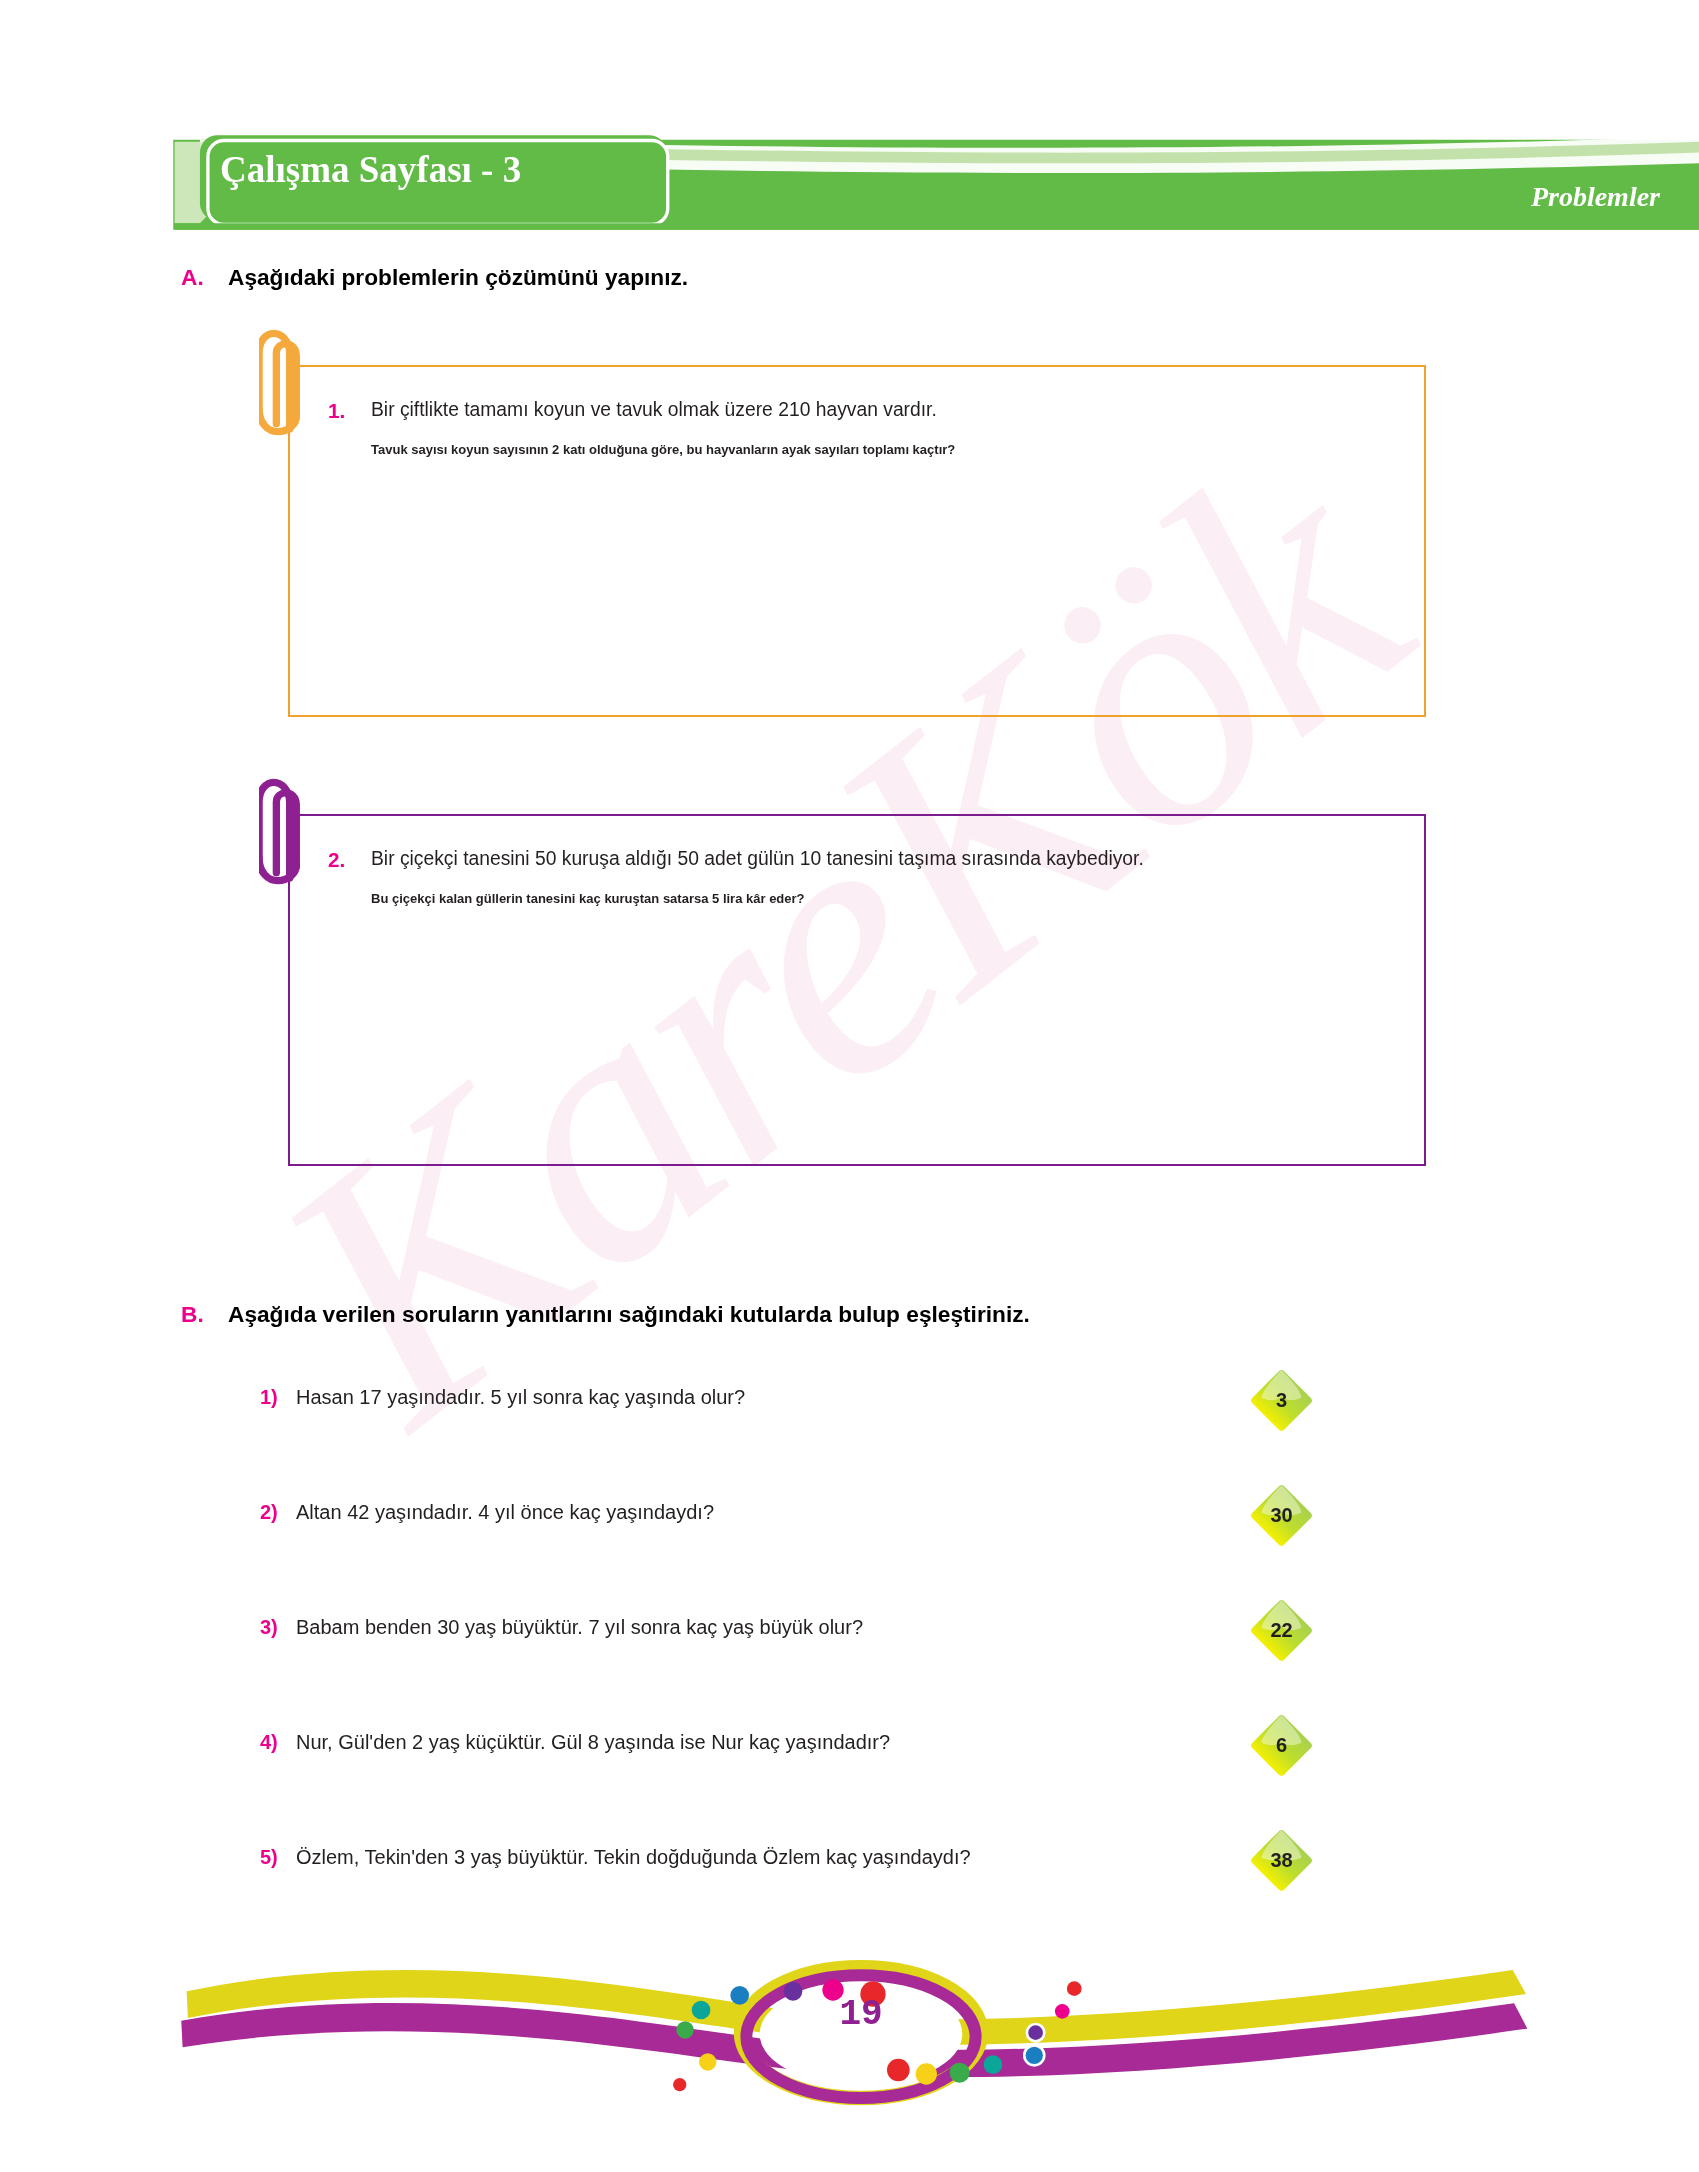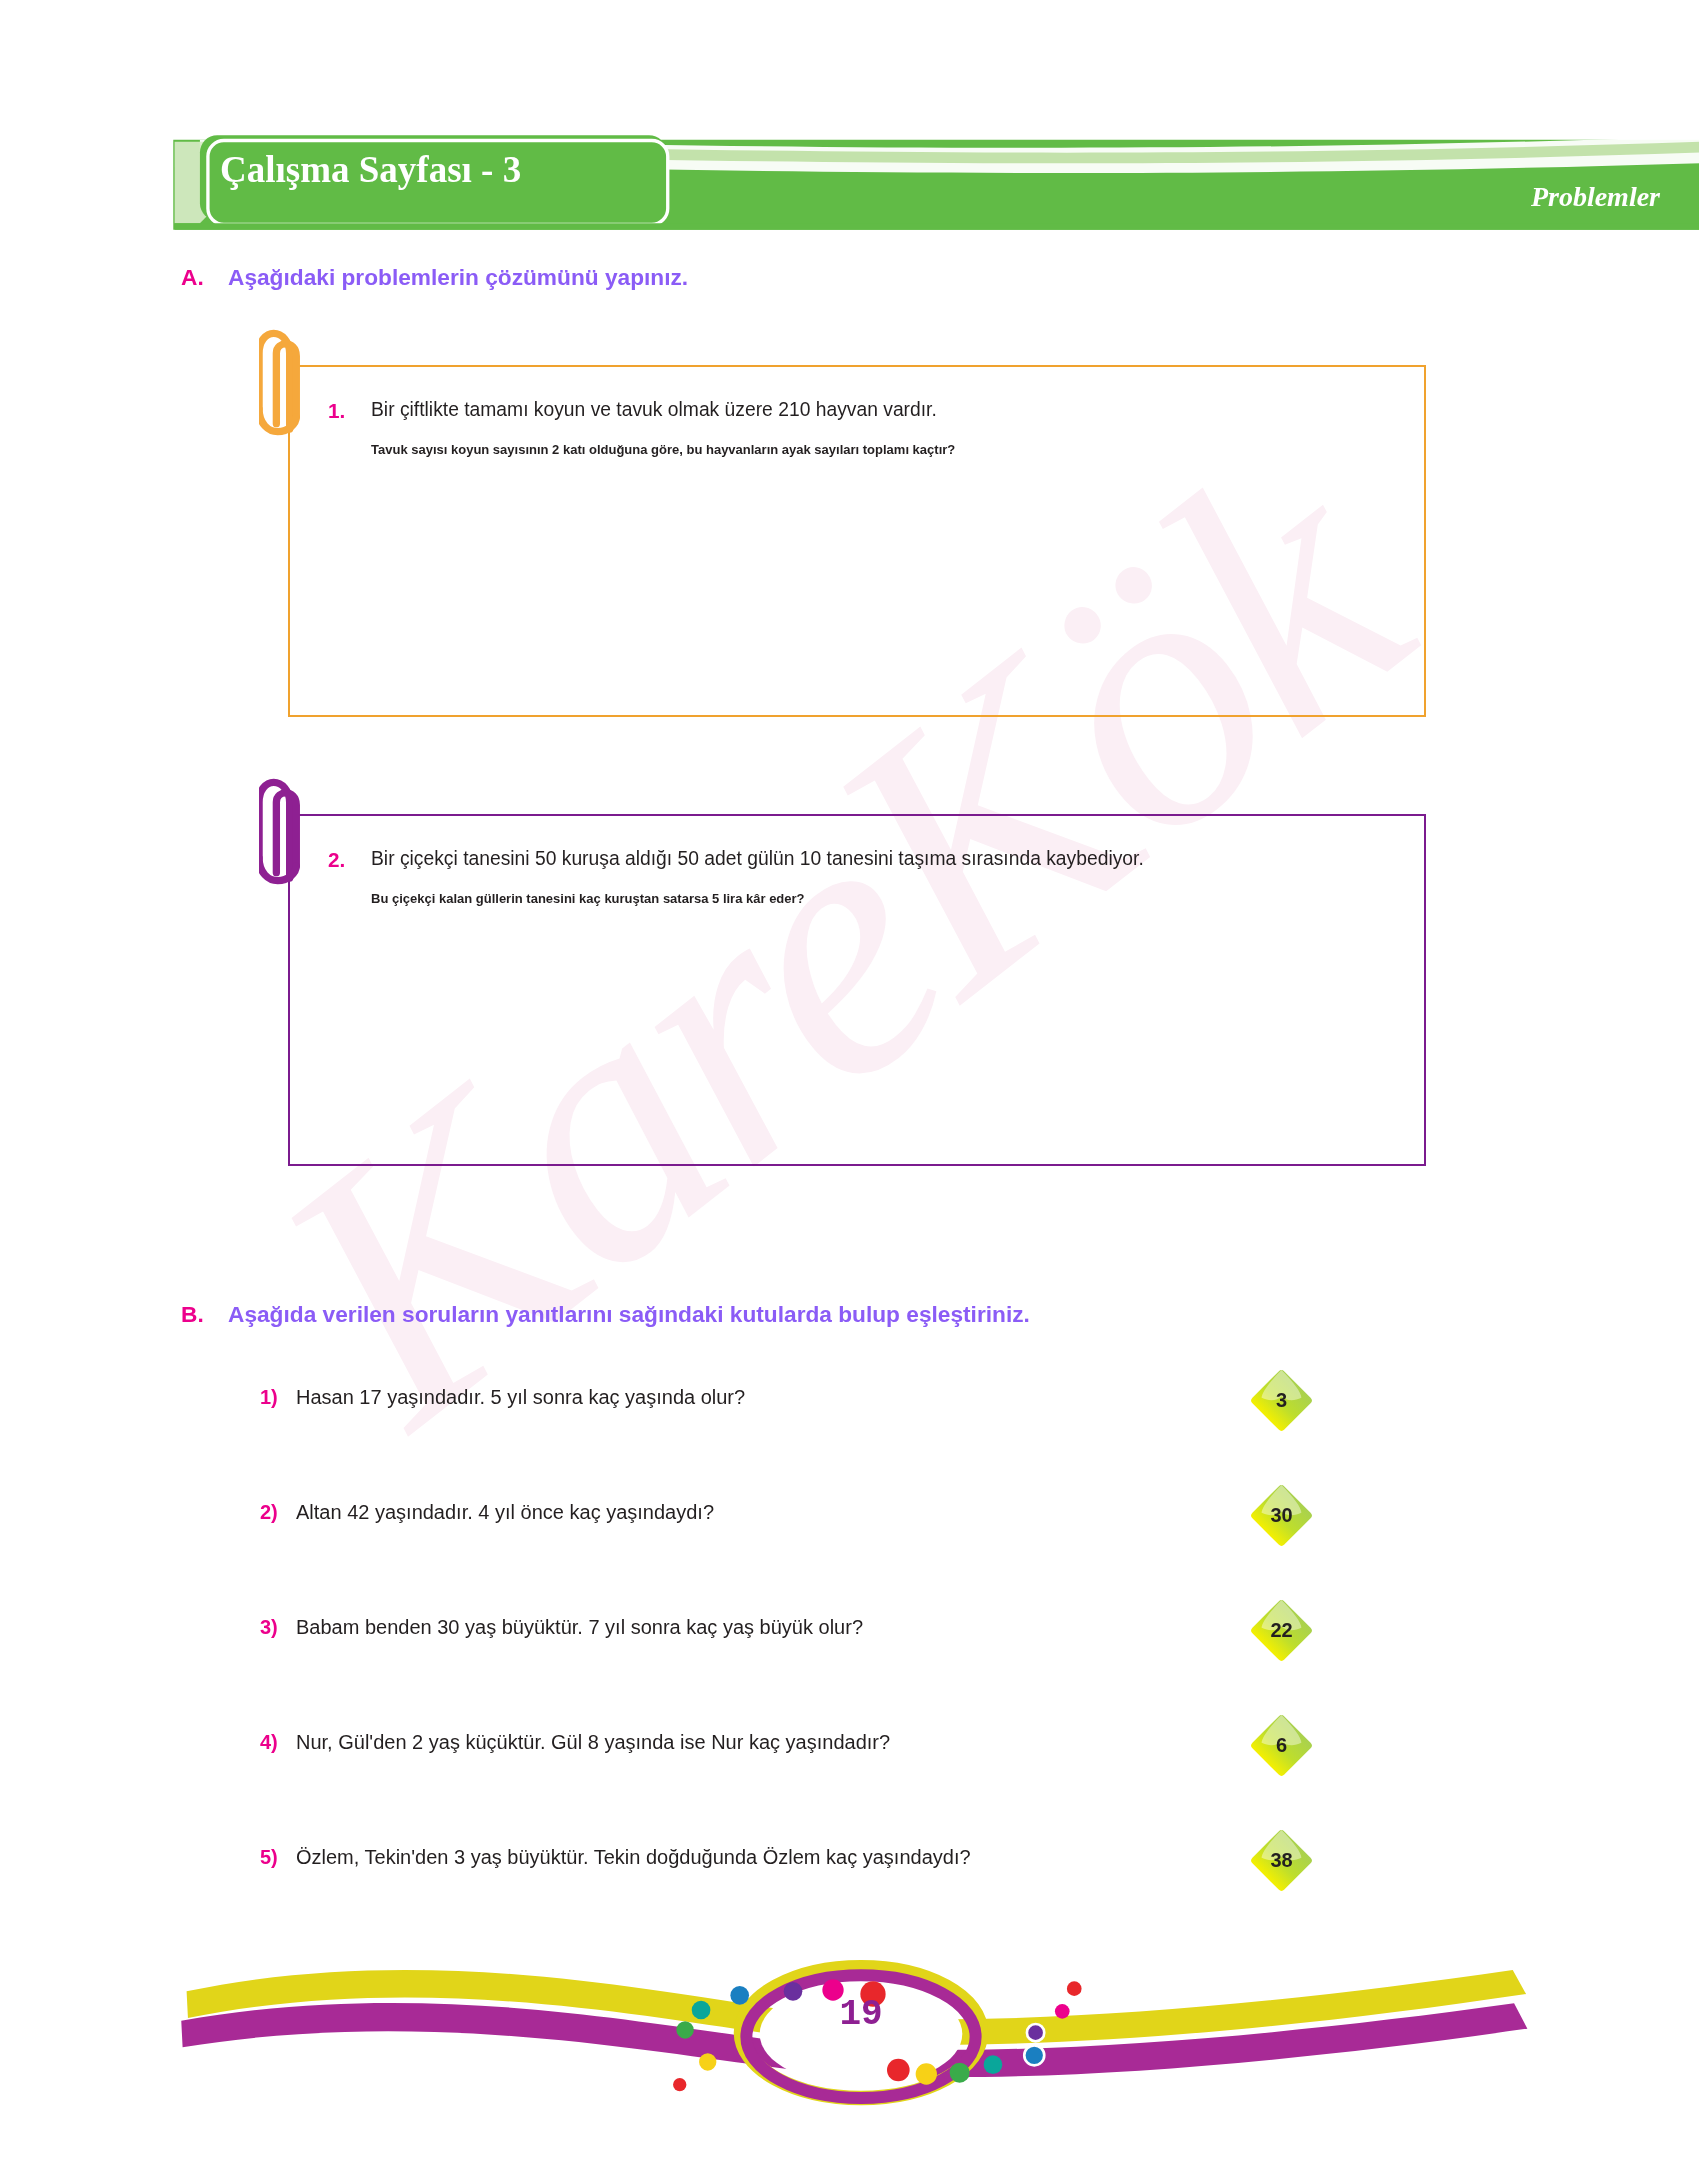--- a/index.html
+++ b/index.html
@@ -82,21 +82,21 @@
     align-items: baseline;
   }
   .section-letter {
     color: #ec008c;
     font-weight: bold;
     font-size: 22.7px;
     width: 47px;
     flex: none;
   }
   .section-title {
-    color: #8b5cf6;
+    color: #000000;
     font-weight: bold;
     font-size: 22.7px;
   }
   #section-a { left: 181px; top: 264px; }
   #section-b { left: 181px; top: 1301px; }
 
   
   .problem-box {
     position: absolute;
     z-index: 2;

